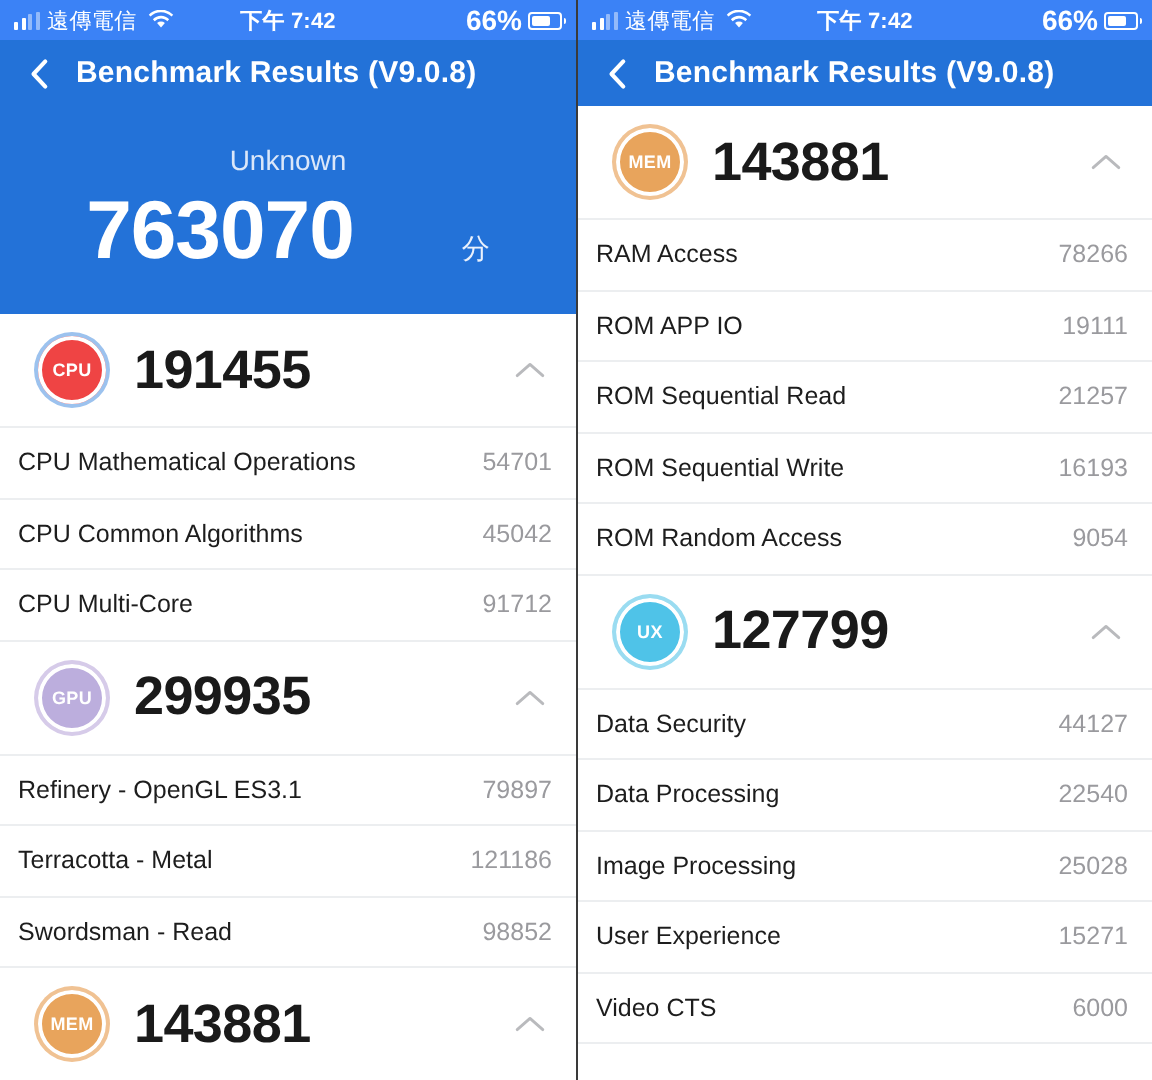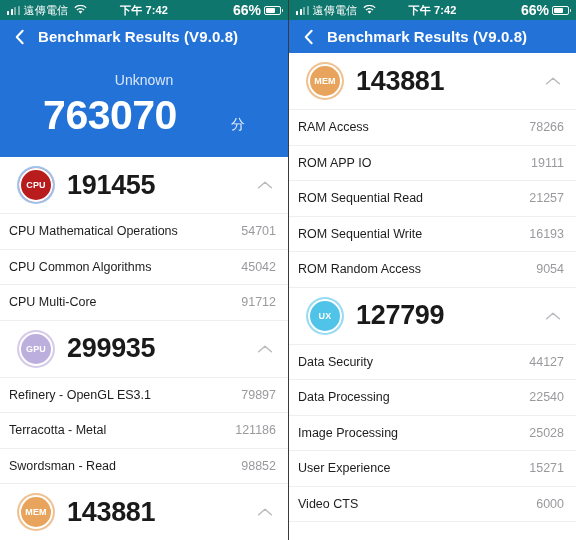--- a/index.html
+++ b/index.html
@@ -17,21 +17,21 @@
     width: 288px; height: 540px;
     position: relative;
     overflow: hidden;
     background: #ffffff;
   }
   .phone.right { border-left: 1.5px solid #3a3a3a; }
 
   
   .statusbar {
     height: 20px;
-    background: #0f766e;
+    background: #3b82f6;
     display: flex;
     align-items: center;
     padding: 0 7px;
     color: #ffffff;
     font-size: 11px;
     position: relative;
   }
   .sb-left { display: flex; align-items: center; gap: 4px; }
   .sig-bars { display: flex; align-items: flex-end; gap: 1.5px; height: 9px; }
   .sig-bars i { width: 2px; background: #ffffff; display: block; border-radius: .5px; }
@@ -114,21 +114,21 @@
     width: 34px; height: 34px;
     border-radius: 50%;
     display: flex; align-items: center; justify-content: center;
     color: #ffffff;
     font-size: 9px;
     font-weight: bold;
     letter-spacing: .2px;
     flex: none;
     box-shadow: 0 0 0 3px rgba(255,255,255,.0);
   }
-  .badge.ring-cpu { background:#b91c1c; box-shadow: inset 0 0 0 2px #ffffff, 0 0 0 2px #9cc2ee; }
+  .badge.ring-cpu { background:#ef4444; box-shadow: inset 0 0 0 2px #ffffff, 0 0 0 2px #9cc2ee; }
   .badge.ring-gpu { background:#bcaedd; box-shadow: inset 0 0 0 2px #ffffff, 0 0 0 2px #d6cbe9; }
   .badge.ring-mem { background:#e8a45c; box-shadow: inset 0 0 0 2px #ffffff, 0 0 0 2px #f0c293; }
   .badge.ring-ux  { background:#4fc3e8; box-shadow: inset 0 0 0 2px #ffffff, 0 0 0 2px #9adcf1; }
   .group-score {
     font-size: 27px;
     font-weight: bold;
     color: #1a1a1a;
     margin-left: 14px;
     letter-spacing: -.3px;
   }

